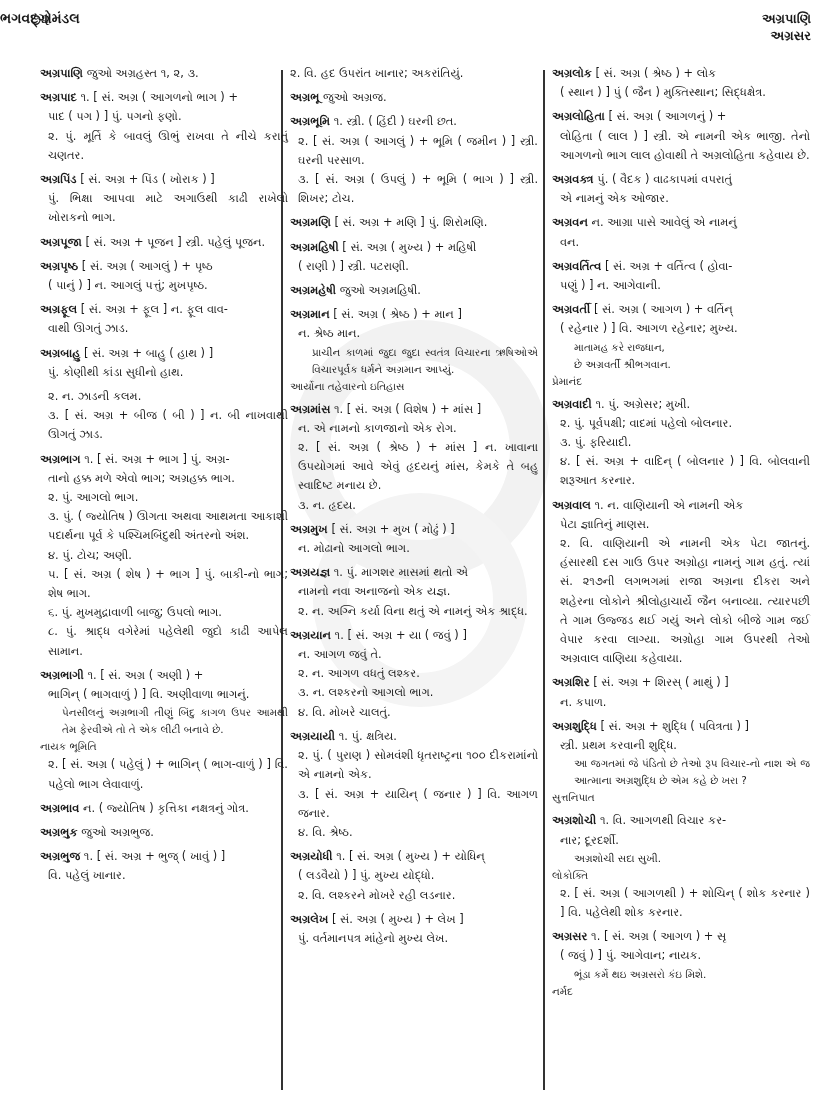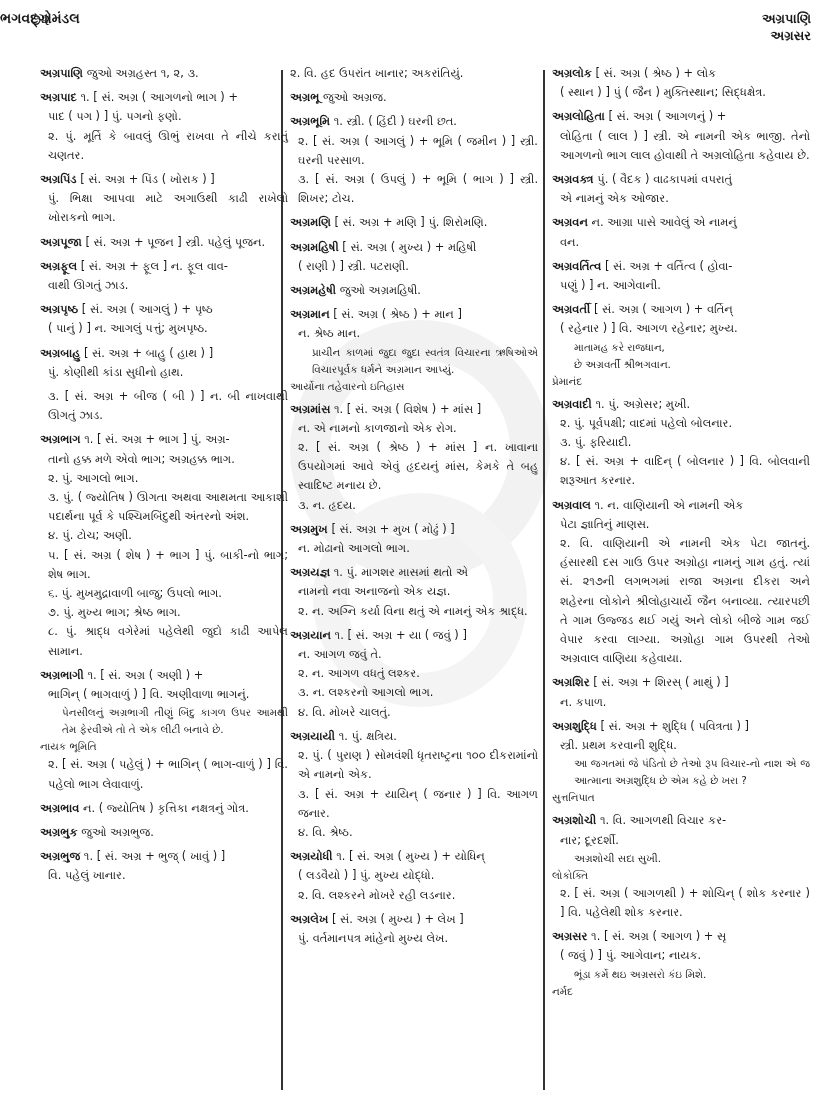--- a/index.html
+++ b/index.html
@@ -69,43 +69,43 @@
       <span class="sense">૨. પું. મૂર્તિ કે બાવલું ઊભું રાખવા તે નીચે કરાતું ચણતર.</span>
     </div>
     <div class="entry">
       <span class="line"><span class="hw">અગ્રપિંડ</span> <span>[ સં. અગ્ર + પિંડ ( ખોરાક ) ]</span></span>
       <span class="cont"><span>પું. ભિક્ષા આપવા માટે અગાઉથી કાઢી રાખેલો ખોરાકનો ભાગ.</span></span>
     </div>
     <div class="entry">
       <span class="line"><span class="hw">અગ્રપૂજા</span> <span>[ સં. અગ્ર + પૂજન ] સ્ત્રી. પહેલું પૂજન.</span></span>
     </div>
     <div class="entry">
+      <span class="line"><span class="hw">અગ્રપૃષ્ઠ</span> <span>[ સં. અગ્ર ( આગલું ) + પૃષ્ઠ</span></span>
+      <span class="cont"><span>( પાનું ) ] ન. આગલું પત્તું; મુખપૃષ્ઠ.</span></span>
+    </div>
+    <div class="entry">
       <span class="line"><span class="hw">અગ્રફૂલ</span> <span>[ સં. અગ્ર + ફૂલ ] ન. ફૂલ વાવ-</span></span>
       <span class="cont"><span>વાથી ઊગતું ઝાડ.</span></span>
     </div>
     <div class="entry">
-      <span class="line"><span class="hw">અગ્રપૃષ્ઠ</span> <span>[ સં. અગ્ર ( આગલું ) + પૃષ્ઠ</span></span>
-      <span class="cont"><span>( પાનું ) ] ન. આગલું પત્તું; મુખપૃષ્ઠ.</span></span>
-    </div>
-    <div class="entry">
       <span class="line"><span class="hw">અગ્રબાહુ</span> <span>[ સં. અગ્ર + બાહુ ( હાથ ) ]</span></span>
       <span class="cont"><span>પું. કોણીથી કાંડા સુધીનો હાથ.</span></span>
     </div>
     <div class="entry">
+      <span class="sense">૨. ન. ઝાડની કલમ.</span>
       <span class="sense">૩. [ સં. અગ્ર + બીજ ( બી ) ] ન. બી નાખવાથી ઊગતું ઝાડ.</span>
     </div>
     <div class="entry">
       <span class="line"><span class="hw">અગ્રભાગ</span> <span>૧. [ સં. અગ્ર + ભાગ ] પું. અગ્ર-</span></span>
       <span class="cont"><span>તાનો હક્ક મળે એવો ભાગ; અગ્રહક્ક ભાગ.</span></span>
       <span class="sense">૨. પું. આગલો ભાગ.</span>
       <span class="sense">૩. પું. ( જ્યોતિષ ) ઊગતા અથવા આથમતા આકાશી પદાર્થના પૂર્વ કે પશ્ચિમબિંદુથી અંતરનો અંશ.</span>
       <span class="sense">૪. પું. ટોચ; અણી.</span>
       <span class="sense">૫. [ સં. અગ્ર ( શેષ ) + ભાગ ] પું. બાકી-નો ભાગ; શેષ ભાગ.</span>
       <span class="sense">૬. પું. મુખમુદ્રાવાળી બાજુ; ઉપલો ભાગ.</span>
-      <span class="sense">૭. પું. મુખ્ય ભાગ; શ્રેષ્ઠ ભાગ.</span>
       <span class="sense">૮. પું. શ્રાદ્ધ વગેરેમાં પહેલેથી જુદો કાઢી આપેલ સામાન.</span>
     </div>
     <div class="entry">
       <span class="line"><span class="hw">અગ્રભાગી</span> <span>૧. [ સં. અગ્ર ( અણી ) +</span></span>
       <span class="cont"><span>ભાગિન્ ( ભાગવાળું ) ] વિ. અણીવાળા ભાગનું.</span></span>
       <span class="quote">પેનસીલનું અગ્રભાગી તીણું બિંદુ કાગળ ઉપર આમથી તેમ ફેરવીએ તો તે એક લીટી બનાવે છે.</span>
       <span class="quote-src">નાયક ભૂમિતિ</span>
       <span class="sense">૨. [ સં. અગ્ર ( પહેલું ) + ભાગિન્ ( ભાગ-વાળું ) ] વિ. પહેલો ભાગ લેવાવાળું.</span>
     </div>
     <div class="entry">

